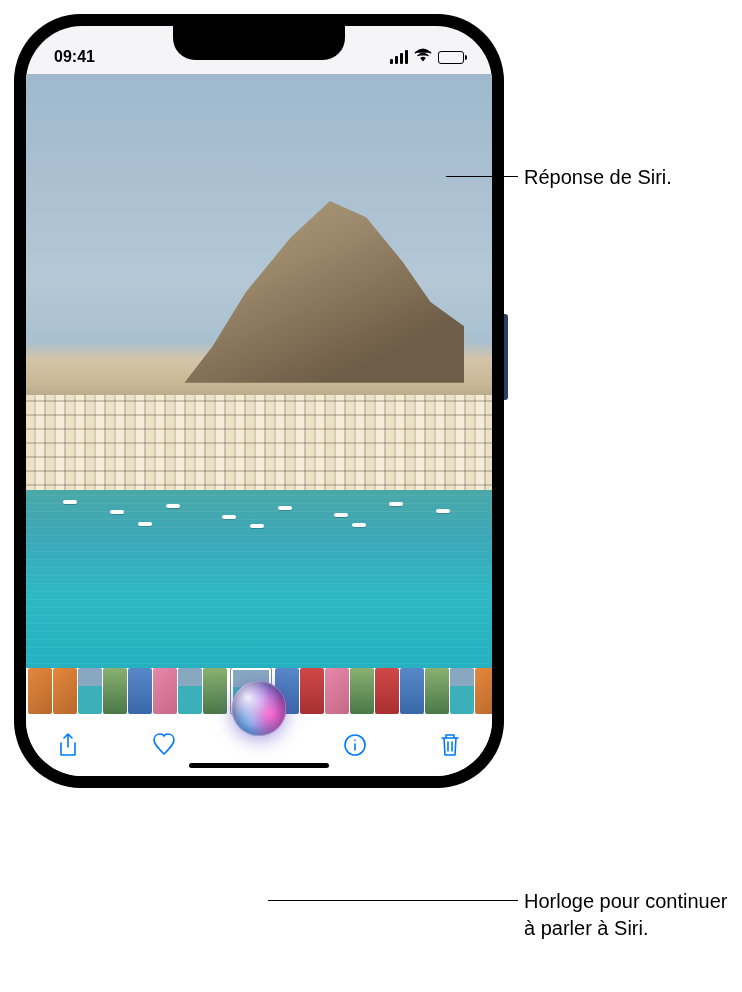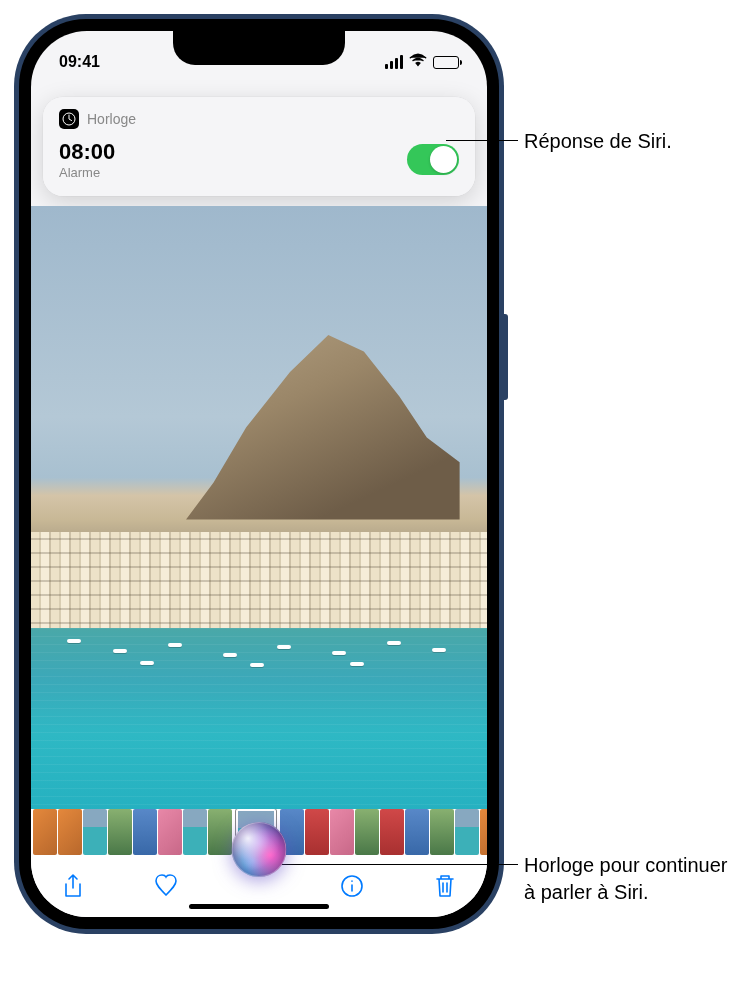--- a/index.html
+++ b/index.html
@@ -9,24 +9,23 @@
       width: 742px;
       height: 992px;
       position: relative;
       overflow: hidden;
     }
     .phone-frame {
       position: absolute;
       left: 14px;
       top: 14px;
       width: 490px;
-      height: 920px;
+      height: 774px;
       background: #2a4163;
       border-radius: 72px;
-      padding: 5px;
     }
     .phone-inner {
       width: 100%;
       height: 100%;
       background: #000;
       border-radius: 67px;
       padding: 12px;
       position: relative;
     }
     .side-button {
@@ -255,20 +254,21 @@
       background: #000;
       border-radius: 3px;
       z-index: 70;
     }
 
     .callout {
       position: absolute;
       font-size: 20px;
       color: #000;
       line-height: 1.35;
+      margin-top: 36px;
     }
     .callout .line {
       position: absolute;
       height: 1px;
       background: #000;
     }
     .c1 { left: 524px; top: 128px; width: 210px; }
     .c1 .line { left: -78px; top: 12px; width: 72px; }
     .c2 { left: 524px; top: 852px; width: 210px; }
     .c2 .line { left: -256px; top: 12px; width: 250px; }
@@ -293,40 +293,20 @@
           </span>
           <span class="wifi-icon">
             <svg viewBox="0 0 20 14">
                 <path d="M10 13 L12 10.5 Q10 9 8 10.5 Z M4.5 7.5 Q10 3 15.5 7.5 M1.5 4.5 Q10 -3 18.5 4.5" stroke="#000" stroke-width="1.6" fill="#000" stroke-linecap="round"></path>
               </svg>
           </span>
           <span class="battery"><span class="battery-fill"></span></span>
         </div>
       </div>
 
-      <div class="siri-card">
-        <div class="card-header">
-          <span class="clock-app-icon">
-            <svg viewBox="0 0 14 14">
-                <circle cx="7" cy="7" r="6" fill="none" stroke="#fff" stroke-width="1"></circle>
-                <path d="M7 3 L7 7 L9.5 8.5" stroke="#fff" stroke-width="1" fill="none" stroke-linecap="round"></path>
-              </svg>
-          </span>
-          <span class="app-label">Horloge</span>
-        </div>
-        <div class="card-body">
-          <div>
-            <div class="alarm-time">08:00</div>
-            <div class="alarm-sub">Alarme</div>
-          </div>
-          <div class="toggle">
-            <div class="toggle-knob"></div>
-          </div>
-        </div>
-      </div>
 
       <div class="photo-area">
         <div class="sky"></div>
         <div class="mountain"></div>
         <div class="town"></div>
         <div class="water"></div>
         <div class="boats">
           <div class="boat b1"></div>
             <div class="boat b2"></div>
             <div class="boat b3"></div>

